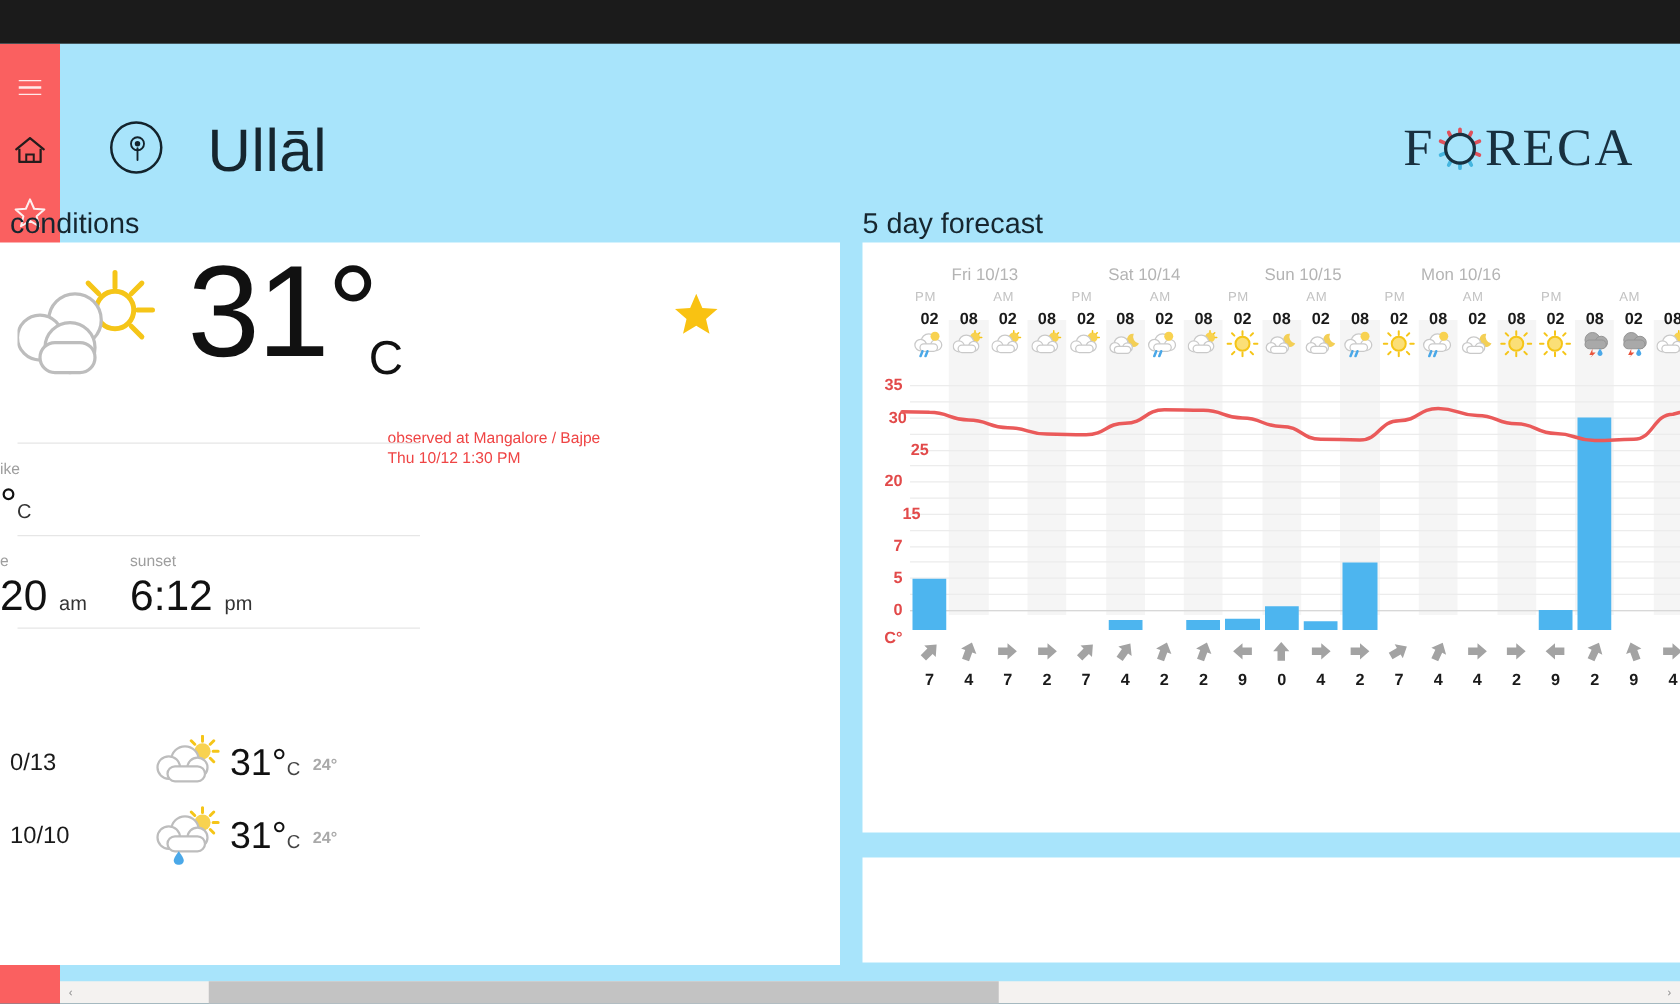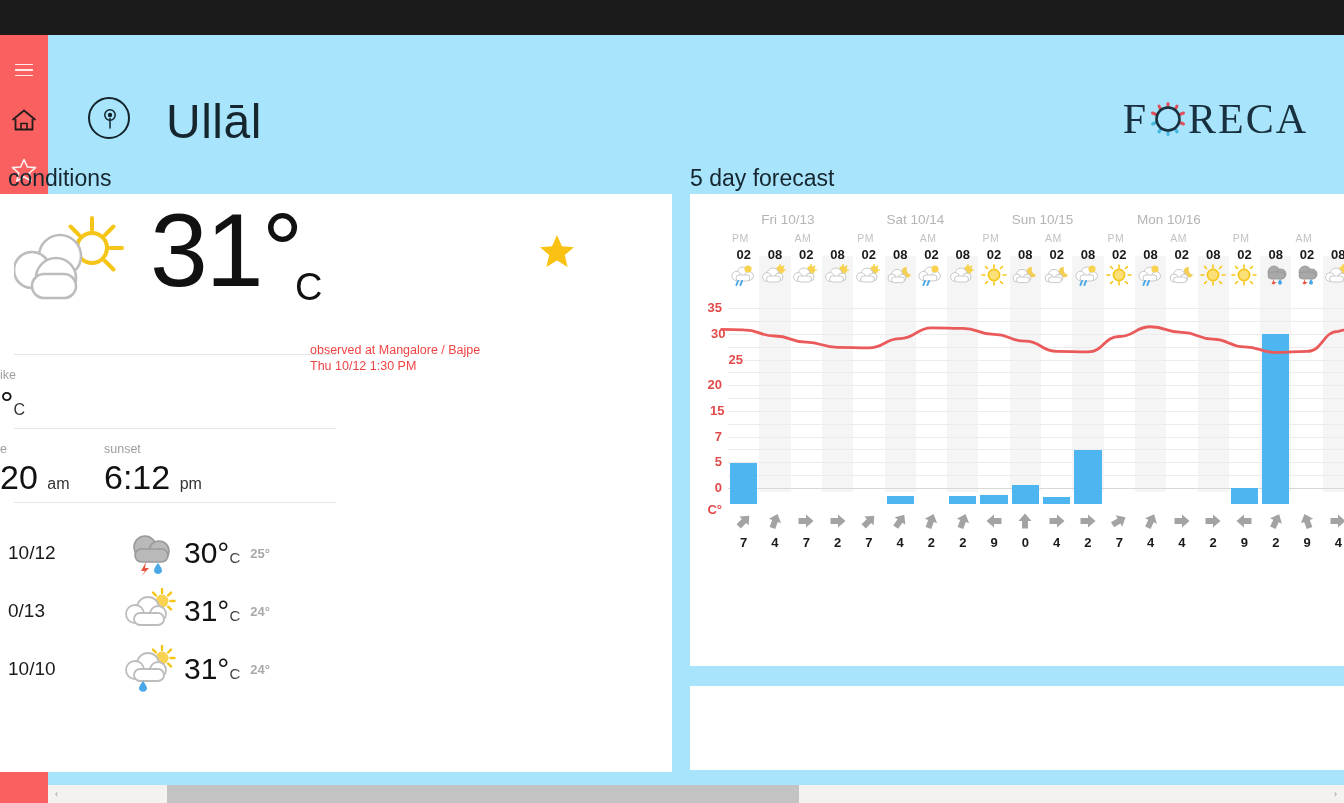--- a/index.html
+++ b/index.html
@@ -286,36 +286,20 @@
           <div class="m-label">e</div>
           <div class="m-val"><span>20</span> <small>am</small></div>
         </div>
         <div class="metric" style="left:104px; top:248px; width:230px">
           <div class="m-label">sunset</div>
           <div class="m-val"><span>6:12</span> <small>pm</small></div>
         </div>
 
         <div class="hr" style="top:308px"></div>
 
-        <div class="fc-row" style="top:330px">
-          <span class="fc-date">10/12</span>
-          <span class="fc-ic">
-            <svg width="54" height="46" viewBox="0 0 54 46">
-              <g fill="#b9b9b9" stroke="#9a9a9a" stroke-width="1.6">
-                <circle cx="21" cy="17" r="11"></circle>
-                <circle cx="35" cy="21" r="10"></circle>
-                <rect x="11" y="19" width="33" height="13" rx="6.5"></rect>
-              </g>
-              <path d="M22 32 L17 41 L21 41 L17.5 46 L25 38 L21 38 Z" fill="#e8553d"></path>
-              <path d="M34 33 C34 33 30 38 30 40.5 C30 42.6 31.8 44 34 44 C36.2 44 38 42.6 38 40.5 C38 38 34 33 34 33 Z" fill="#4aa8e8"></path>
-            </svg>
-          </span>
-          <span class="fc-hi"><span>30°</span><small>C</small></span>
-          <span class="fc-lo">25°</span>
-        </div>
 
         <div class="fc-row" style="top:388px">
           <span class="fc-date">0/13</span>
           <span class="fc-ic">
             <svg width="54" height="46" viewBox="0 0 54 46">
               <g stroke="#f5c518" stroke-width="2.4" stroke-linecap="round">
                 <path d="M38 5 L38 1 M46.5 13 L50.5 13 M44.2 7.4 L47 4.6 M44.2 18.6 L47 21.4 M31.8 7.4 L29 4.6"></path>
               </g>
               <circle cx="38" cy="13" r="6.5" fill="#f8d250"></circle>
               <g fill="#ffffff" stroke="#bdbdbd" stroke-width="1.8">
@@ -601,21 +585,21 @@
             <div class="gridline" style="left: 38px; top: 165.622px; width: 626px;"></div>
             <div class="gridline" style="left: 38px; top: 152.784px; width: 626px;"></div>
             <div class="gridline" style="left: 38px; top: 139.946px; width: 626px;"></div>
             <div class="gridline" style="left: 38px; top: 127.108px; width: 626px;"></div>
             <div class="gridline" style="left: 38px; top: 114.27px; width: 626px;"></div>
             <div class="zeroline" style="left: 38px; top: 294px; width: 626px;"></div>
             <div class="ytick" style="left: 0px; top: 106.27px; width: 32px;">35</div>
             <div class="ytick" style="left: 0px; top: 131.946px; width: 32px; padding-left: 21px;">30</div>
             <div class="ytick" style="left: 0px; top: 157.622px; width: 32px; margin-left: 21px;">25</div>
             <div class="ytick" style="left: 0px; top: 183.297px; width: 32px;">20</div>
-            <div class="ytick" style="left: 0px; top: 208.973px; width: 32px; padding-left: 20px;">15</div>
+            <div class="ytick" style="left: 12px; top: 208.973px; width: 32px; padding-left: 20px;">15</div>
             <div class="ytick" style="left: 0px; top: 234.649px; width: 32px;">7</div>
             <div class="ytick" style="left: 0px; top: 260.324px; width: 32px;">5</div>
             <div class="ytick" style="left: 0px; top: 286px; width: 32px;">0</div>
             <div class="ytick" style="left: 0px; top: 308px; width: 32px;">C°</div>
             <div class="bar" style="left: 40px; top: 269.286px; width: 27.3px; height: 40.7143px; background: rgb(77, 181, 239);"></div>
             <div class="bar" style="left: 196.5px; top: 301.857px; width: 27.3px; height: 8.14286px; background: rgb(77, 181, 239);"></div>
             <div class="bar" style="left: 259.1px; top: 301.857px; width: 27.3px; height: 8.14286px; background: rgb(77, 181, 239);"></div>
             <div class="bar" style="left: 290.4px; top: 300.5px; width: 27.3px; height: 9.5px; background: rgb(77, 181, 239);"></div>
             <div class="bar" style="left: 321.7px; top: 291px; width: 27.3px; height: 19px; background: rgb(77, 181, 239);"></div>
             <div class="bar" style="left: 353px; top: 303.214px; width: 27.3px; height: 6.78571px; background: rgb(77, 181, 239);"></div>

